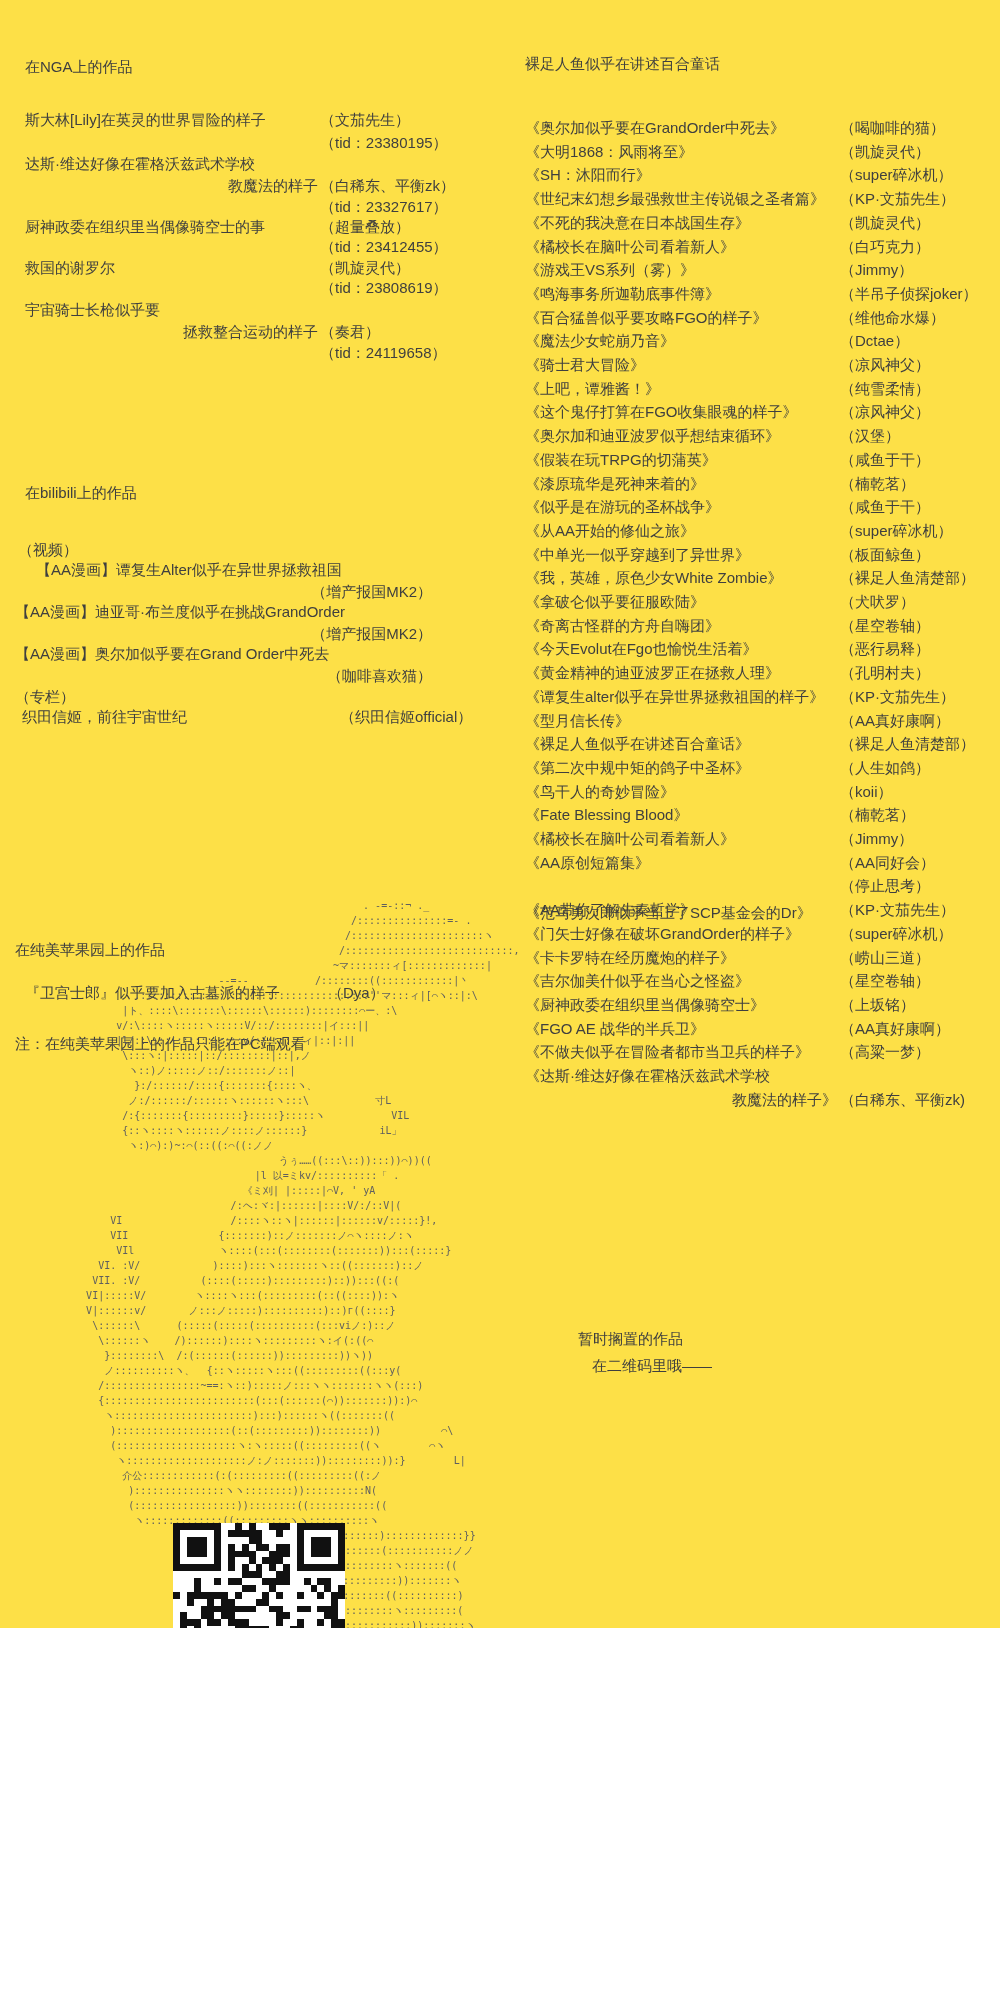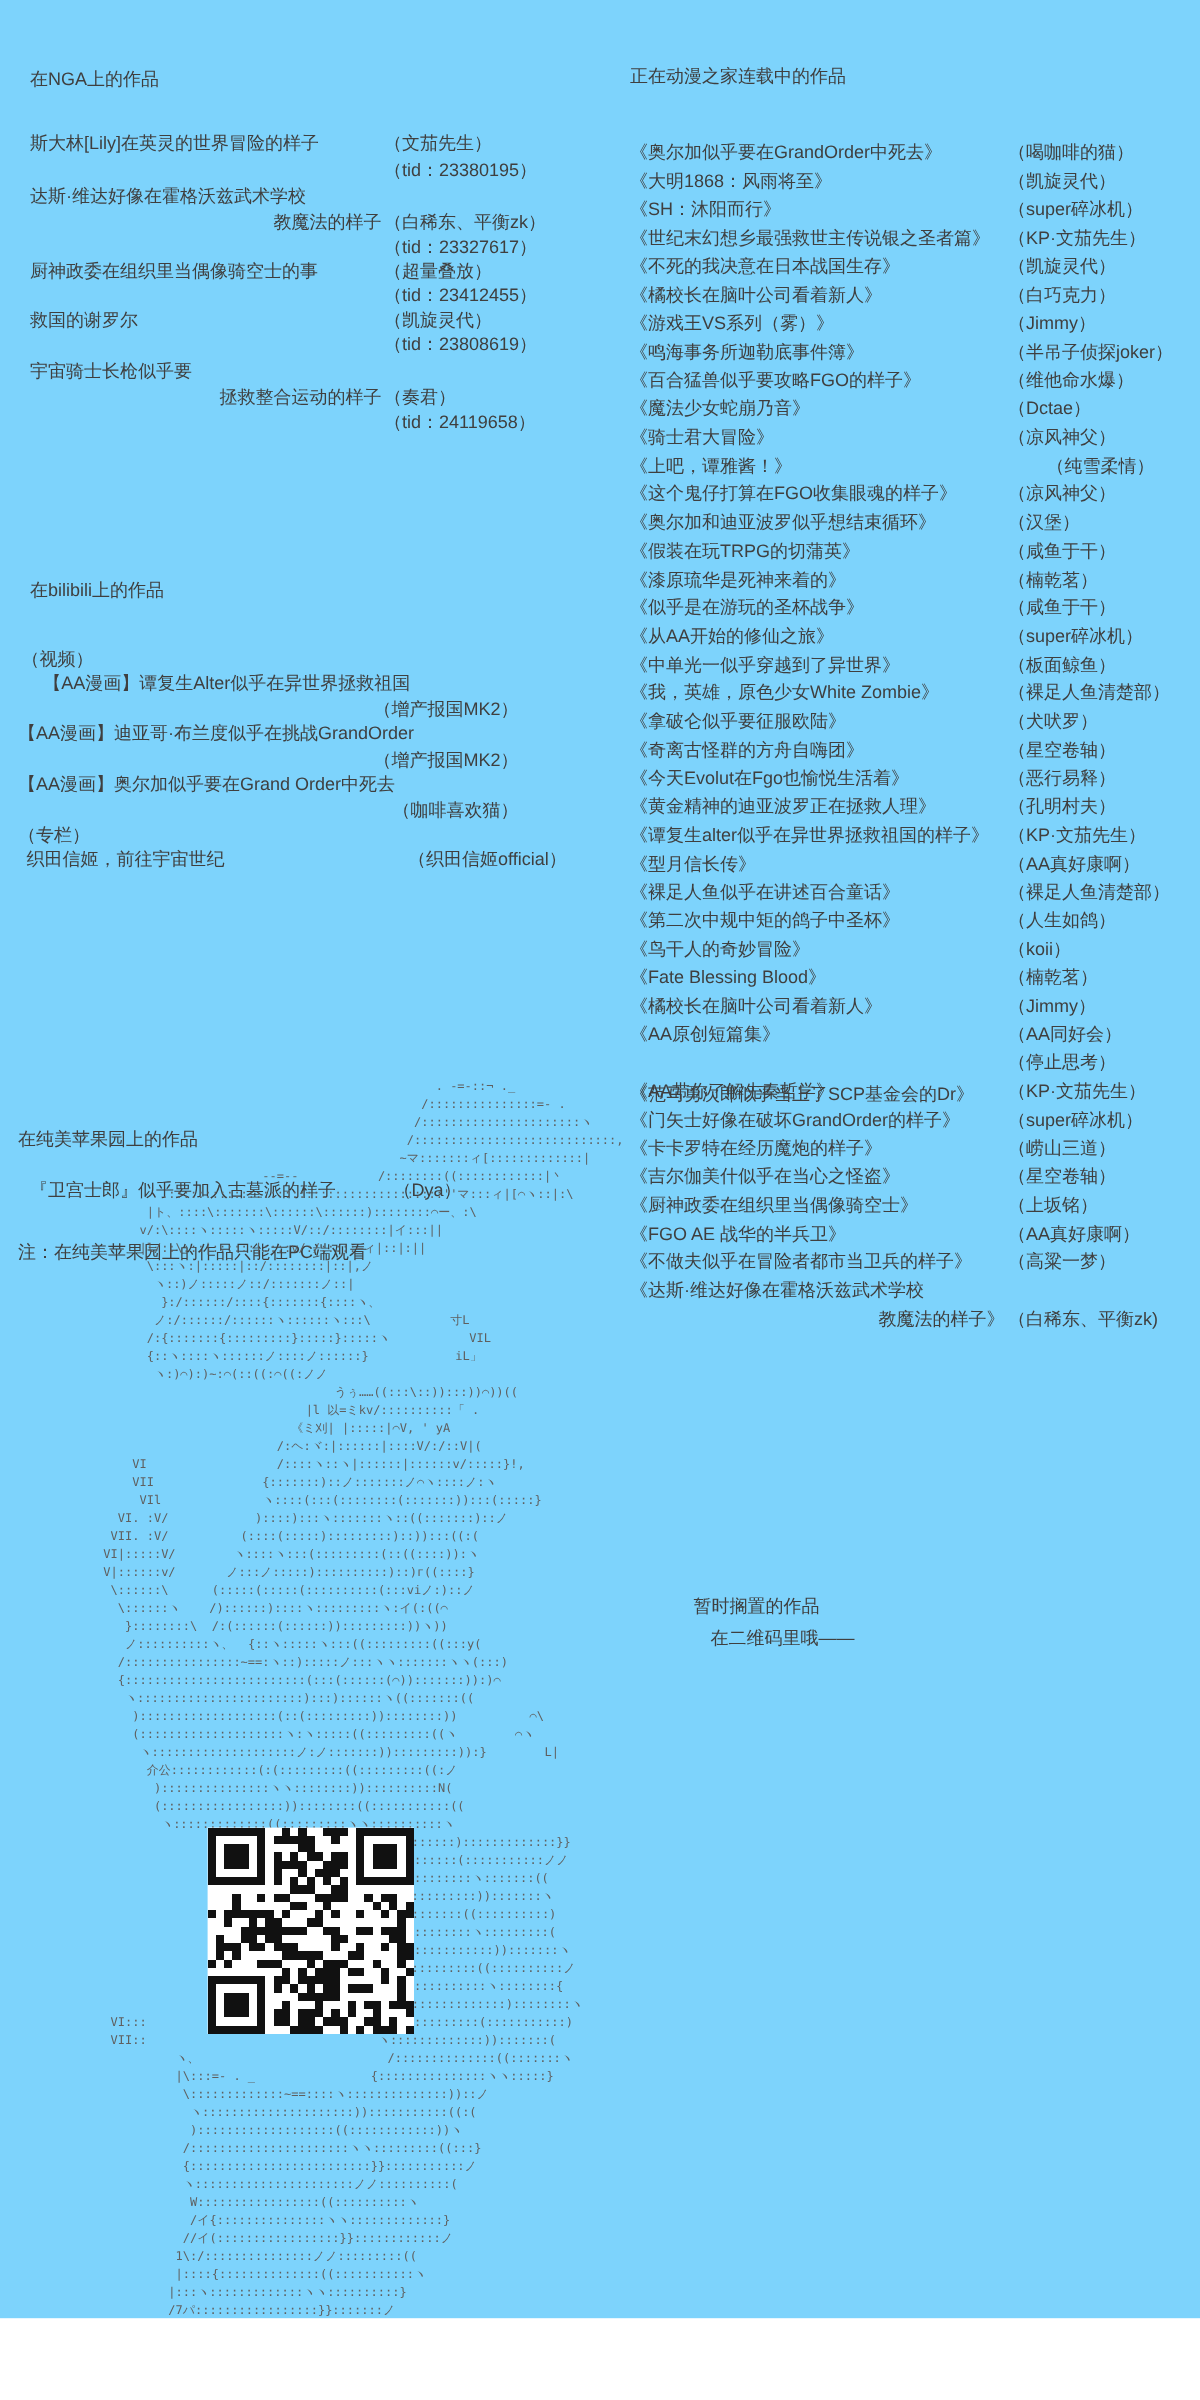--- a/index.html
+++ b/index.html
@@ -1,20 +1,20 @@
 <!DOCTYPE html>
 <html><head>
 <meta charset="utf-8">
 <style>
   html,body{margin:0;padding:0;background:#ffffff;}
   .page{
     position:relative;
     width:1000px;
-    height:1932px;
-    background:#7dd3fc;
+    height:1628px;
+    background:#fde047;
     overflow:hidden;
     font-family:"Liberation Sans","DejaVu Sans",sans-serif;
     color:#3f3f3f;
   }
   .ln{
     position:absolute;
     white-space:nowrap;
     font-size:15px;
     line-height:17px;
     color:#3f3f3f;
@@ -75,21 +75,21 @@
       <div class="ln" style="left: 22px; top: 708px;">织田信姬，前往宇宙世纪</div>
       <div class="ln" style="left: 340px; top: 708px;">（织田信姬official）</div>
       <div class="ln" style="left: 15px; top: 941px;">在纯美苹果园上的作品</div>
       <div class="ln" style="left: 25px; top: 984px;">『卫宫士郎』似乎要加入古墓派的样子</div>
       <div class="ln" style="left: 328px; top: 984px;">（Dya）</div>
       <div class="ln" style="left: 15px; top: 1035px;">注：在纯美苹果园上的作品只能在PC端观看</div>
       <div class="ln" style="left: 578px; top: 1330px;">暂时搁置的作品</div>
       <div class="ln" style="left: 592px; top: 1357px;">在二维码里哦——</div>
     </div>
   <div id="right-col">
-      <div class="ln" style="left: 525px; top: 55px;">正在动漫之家连载中的作品</div>
+      <div class="ln" style="left: 525px; top: 55px;">裸足人鱼似乎在讲述百合童话</div>
       <div class="ln" style="left: 525px; top: 119px;">《奥尔加似乎要在GrandOrder中死去》</div>
       <div class="ln" style="left: 840px; top: 119px;">（喝咖啡的猫）</div>
       <div class="ln" style="left: 525px; top: 143px;">《大明1868：风雨将至》</div>
       <div class="ln" style="left: 840px; top: 143px;">（凯旋灵代）</div>
       <div class="ln" style="left: 525px; top: 166px; text-align: right;">《SH：沐阳而行》</div>
       <div class="ln" style="left: 840px; top: 166px;">（super碎冰机）</div>
       <div class="ln" style="left: 525px; top: 190px;">《世纪末幻想乡最强救世主传说银之圣者篇》</div>
       <div class="ln" style="left: 840px; top: 190px;">（KP·文茄先生）</div>
       <div class="ln" style="left: 525px; top: 214px;">《不死的我决意在日本战国生存》</div>
       <div class="ln" style="left: 840px; top: 214px;">（凯旋灵代）</div>
@@ -99,21 +99,21 @@
       <div class="ln" style="left: 840px; top: 261px;">（Jimmy）</div>
       <div class="ln" style="left: 525px; top: 285px;">《鸣海事务所迦勒底事件簿》</div>
       <div class="ln" style="left: 840px; top: 285px;">（半吊子侦探joker）</div>
       <div class="ln" style="left: 525px; top: 309px;">《百合猛兽似乎要攻略FGO的样子》</div>
       <div class="ln" style="left: 840px; top: 309px;">（维他命水爆）</div>
       <div class="ln" style="left: 525px; top: 332px;">《魔法少女蛇崩乃音》</div>
       <div class="ln" style="left: 840px; top: 332px;">（Dctae）</div>
       <div class="ln" style="left: 525px; top: 356px;">《骑士君大冒险》</div>
       <div class="ln" style="left: 840px; top: 356px;">（凉风神父）</div>
       <div class="ln" style="left: 525px; top: 380px;">《上吧，谭雅酱！》</div>
-      <div class="ln" style="left: 840px; top: 380px; margin-left: 32px;">（纯雪柔情）</div>
+      <div class="ln" style="left: 840px; top: 380px;">（纯雪柔情）</div>
       <div class="ln" style="left: 525px; top: 403px;">《这个鬼仔打算在FGO收集眼魂的样子》</div>
       <div class="ln" style="left: 840px; top: 403px;">（凉风神父）</div>
       <div class="ln" style="left: 525px; top: 427px;">《奥尔加和迪亚波罗似乎想结束循环》</div>
       <div class="ln" style="left: 840px; top: 427px;">（汉堡）</div>
       <div class="ln" style="left: 525px; top: 451px;">《假装在玩TRPG的切蒲英》</div>
       <div class="ln" style="left: 840px; top: 451px;">（咸鱼于干）</div>
       <div class="ln" style="left: 525px; top: 475px;">《漆原琉华是死神来着的》</div>
       <div class="ln" style="left: 840px; top: 475px;">（楠乾茗）</div>
       <div class="ln" style="left: 525px; top: 498px;">《似乎是在游玩的圣杯战争》</div>
       <div class="ln" style="left: 840px; top: 498px;">（咸鱼于干）</div>

